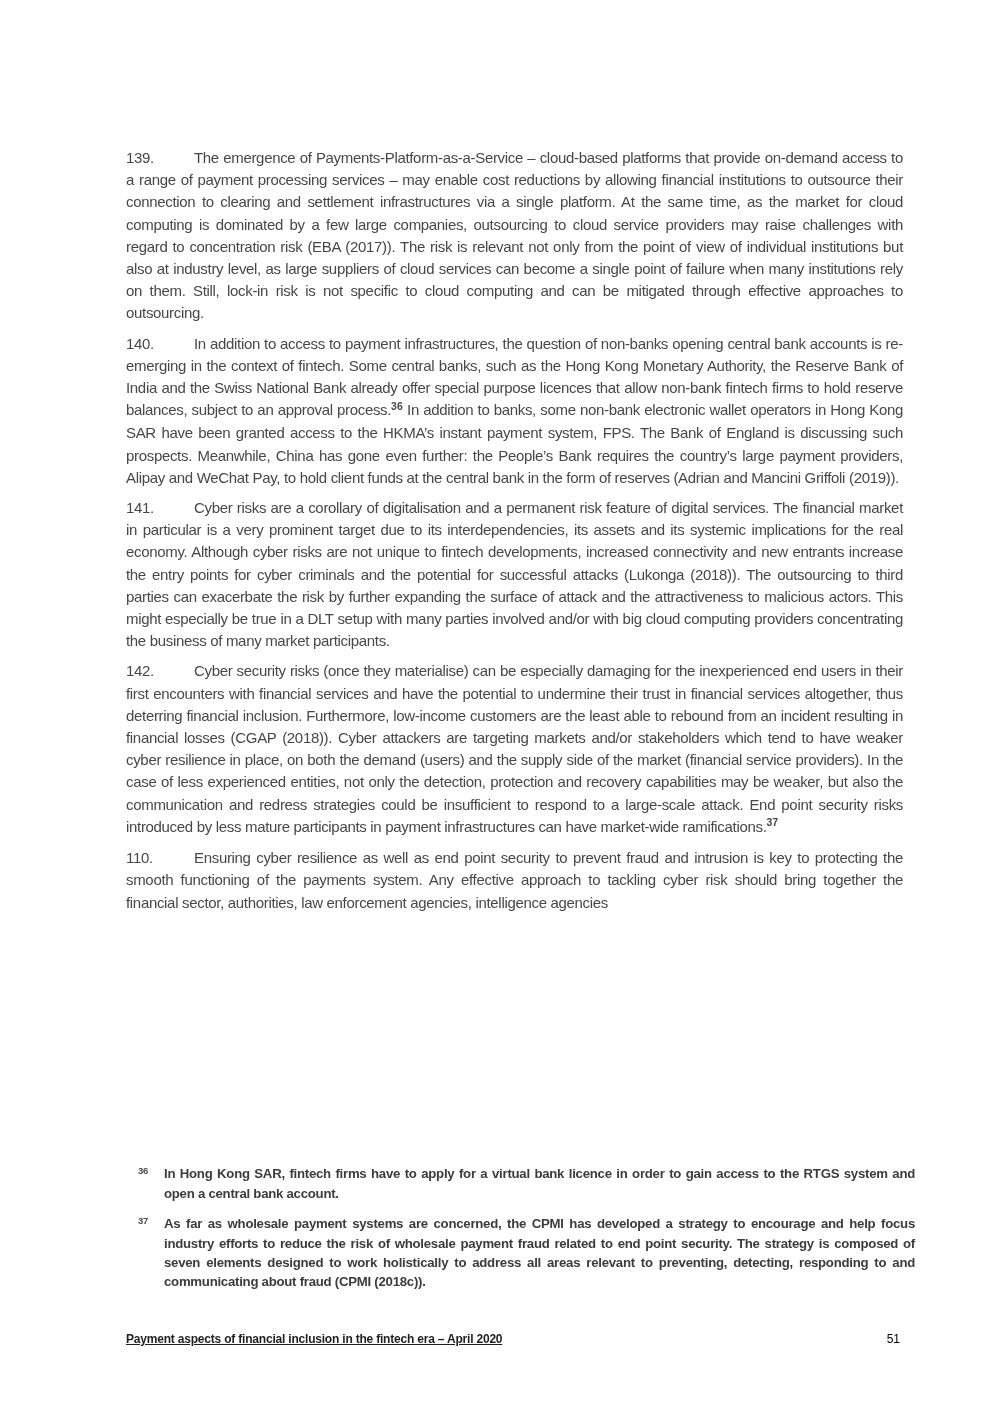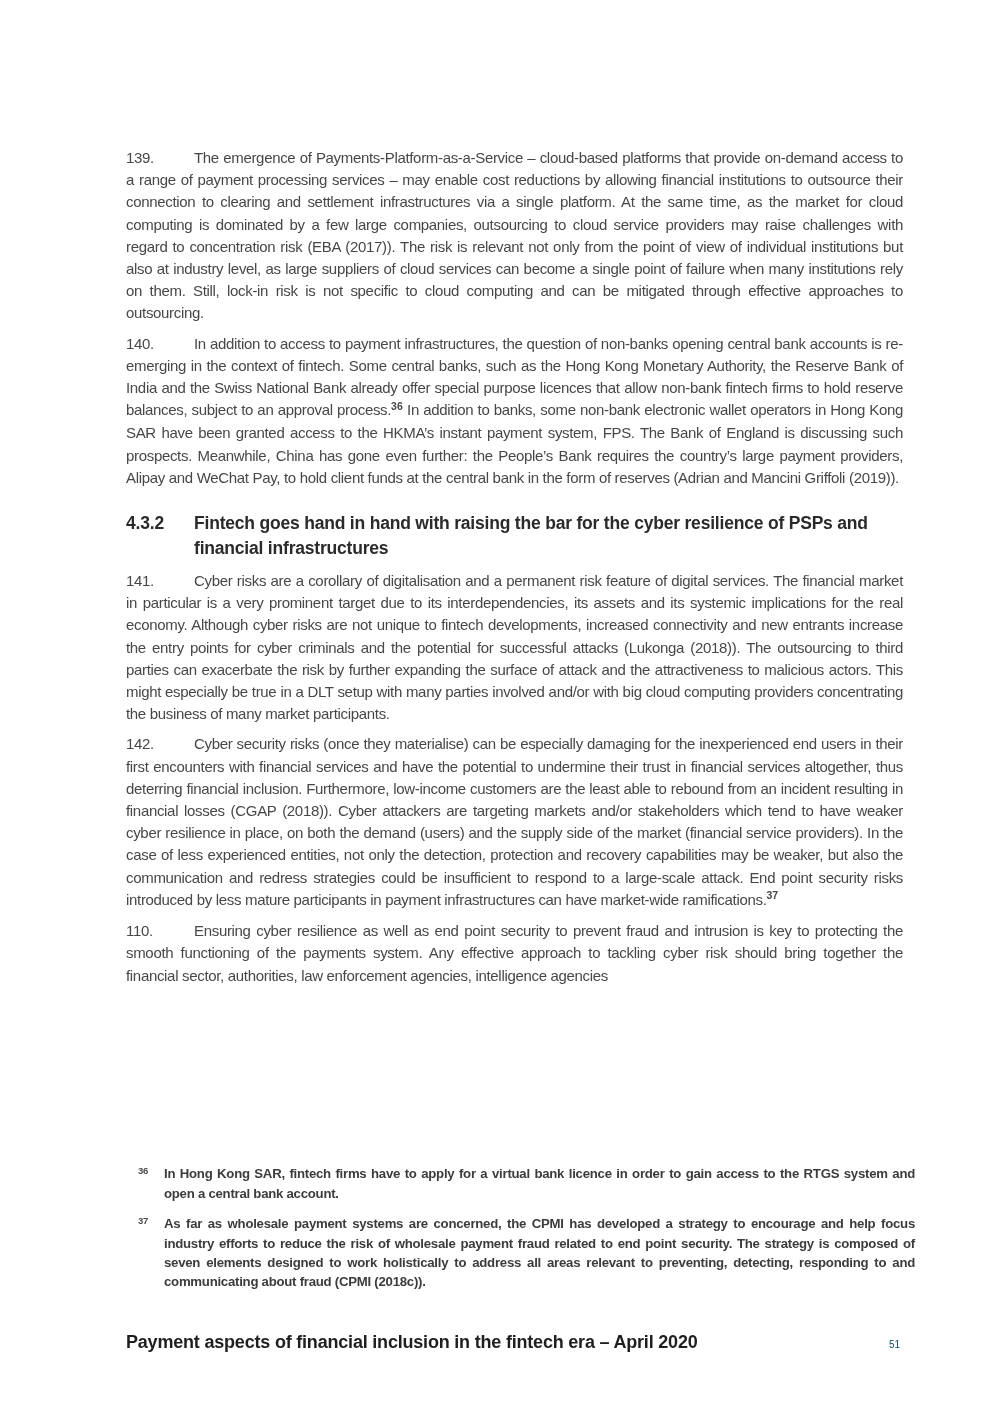--- a/index.html
+++ b/index.html
@@ -82,42 +82,42 @@
     position: absolute;
     left: 126px;
     right: 92px;
     top: 1332px;
     display: flex;
     justify-content: space-between;
     align-items: baseline;
   }
   .footer-title {
     font-weight: 700;
-    font-size: 18px;
+    font-size: 12px;
     color: #1f1f1f;
     letter-spacing: -0.2px;
+    text-decoration: underline;
   }
   .footer-page-number {
     font-weight: 400;
-    font-size: 10px;
-    color: #0c4a6e;
+    font-size: 12px;
+    color: #000000;
   }
 </style>
 </head>
 <body>
 
 <div class="page">
 
   <main class="content">
 
     <p class="body-para"><span class="para-num">139.</span><span>The emergence of Payments-Platform-as-a-Service – cloud-based platforms that provide on-demand access to a range of payment processing services – may enable cost reductions by allowing financial institutions to outsource their connection to clearing and settlement infrastructures via a single platform. At the same time, as the market for cloud computing is dominated by a few large companies, outsourcing to cloud service providers may raise challenges with regard to concentration risk (EBA (2017)). The risk is relevant not only from the point of view of individual institutions but also at industry level, as large suppliers of cloud services can become a single point of failure when many institutions rely on them. Still, lock-in risk is not specific to cloud computing and can be mitigated through effective approaches to outsourcing.</span></p>
 
     <p class="body-para"><span class="para-num">140.</span><span>In addition to access to payment infrastructures, the question of non-banks opening central bank accounts is re-emerging in the context of fintech. Some central banks, such as the Hong Kong Monetary Authority, the Reserve Bank of India and the Swiss National Bank already offer special purpose licences that allow non-bank fintech firms to hold reserve balances, subject to an approval process.</span><sup class="fn-ref">36</sup><span> In addition to banks, some non-bank electronic wallet operators in Hong Kong SAR have been granted access to the HKMA’s instant payment system, FPS. The Bank of England is discussing such prospects. Meanwhile, China has gone even further: the People’s Bank requires the country’s large payment providers, Alipay and WeChat Pay, to hold client funds at the central bank in the form of reserves (Adrian and Mancini Griffoli (2019)).</span></p>
 
-    <h2 class="section-heading"><span class="para-num">4.3.2</span><span>Fintech goes hand in hand with raising the bar for the cyber resilience of PSPs and financial infrastructures</span></h2>
 
     <p class="body-para"><span class="para-num">141.</span><span>Cyber risks are a corollary of digitalisation and a permanent risk feature of digital services. The financial market in particular is a very prominent target due to its interdependencies, its assets and its systemic implications for the real economy. Although cyber risks are not unique to fintech developments, increased connectivity and new entrants increase the entry points for cyber criminals and the potential for successful attacks (Lukonga (2018)). The outsourcing to third parties can exacerbate the risk by further expanding the surface of attack and the attractiveness to malicious actors. This might especially be true in a DLT setup with many parties involved and/or with big cloud computing providers concentrating the business of many market participants.</span></p>
 
     <p class="body-para"><span class="para-num">142.</span><span>Cyber security risks (once they materialise) can be especially damaging for the inexperienced end users in their first encounters with financial services and have the potential to undermine their trust in financial services altogether, thus deterring financial inclusion. Furthermore, low-income customers are the least able to rebound from an incident resulting in financial losses (CGAP (2018)). Cyber attackers are targeting markets and/or stakeholders which tend to have weaker cyber resilience in place, on both the demand (users) and the supply side of the market (financial service providers). In the case of less experienced entities, not only the detection, protection and recovery capabilities may be weaker, but also the communication and redress strategies could be insufficient to respond to a large-scale attack. End point security risks introduced by less mature participants in payment infrastructures can have market-wide ramifications.</span><sup class="fn-ref">37</sup></p>
 
     <p class="body-para"><span class="para-num">110.</span><span>Ensuring cyber resilience as well as end point security to prevent fraud and intrusion is key to protecting the smooth functioning of the payments system. Any effective approach to tackling cyber risk should bring together the financial sector, authorities, law enforcement agencies, intelligence agencies</span></p>
 
   </main>
 
   <section class="footnotes">

